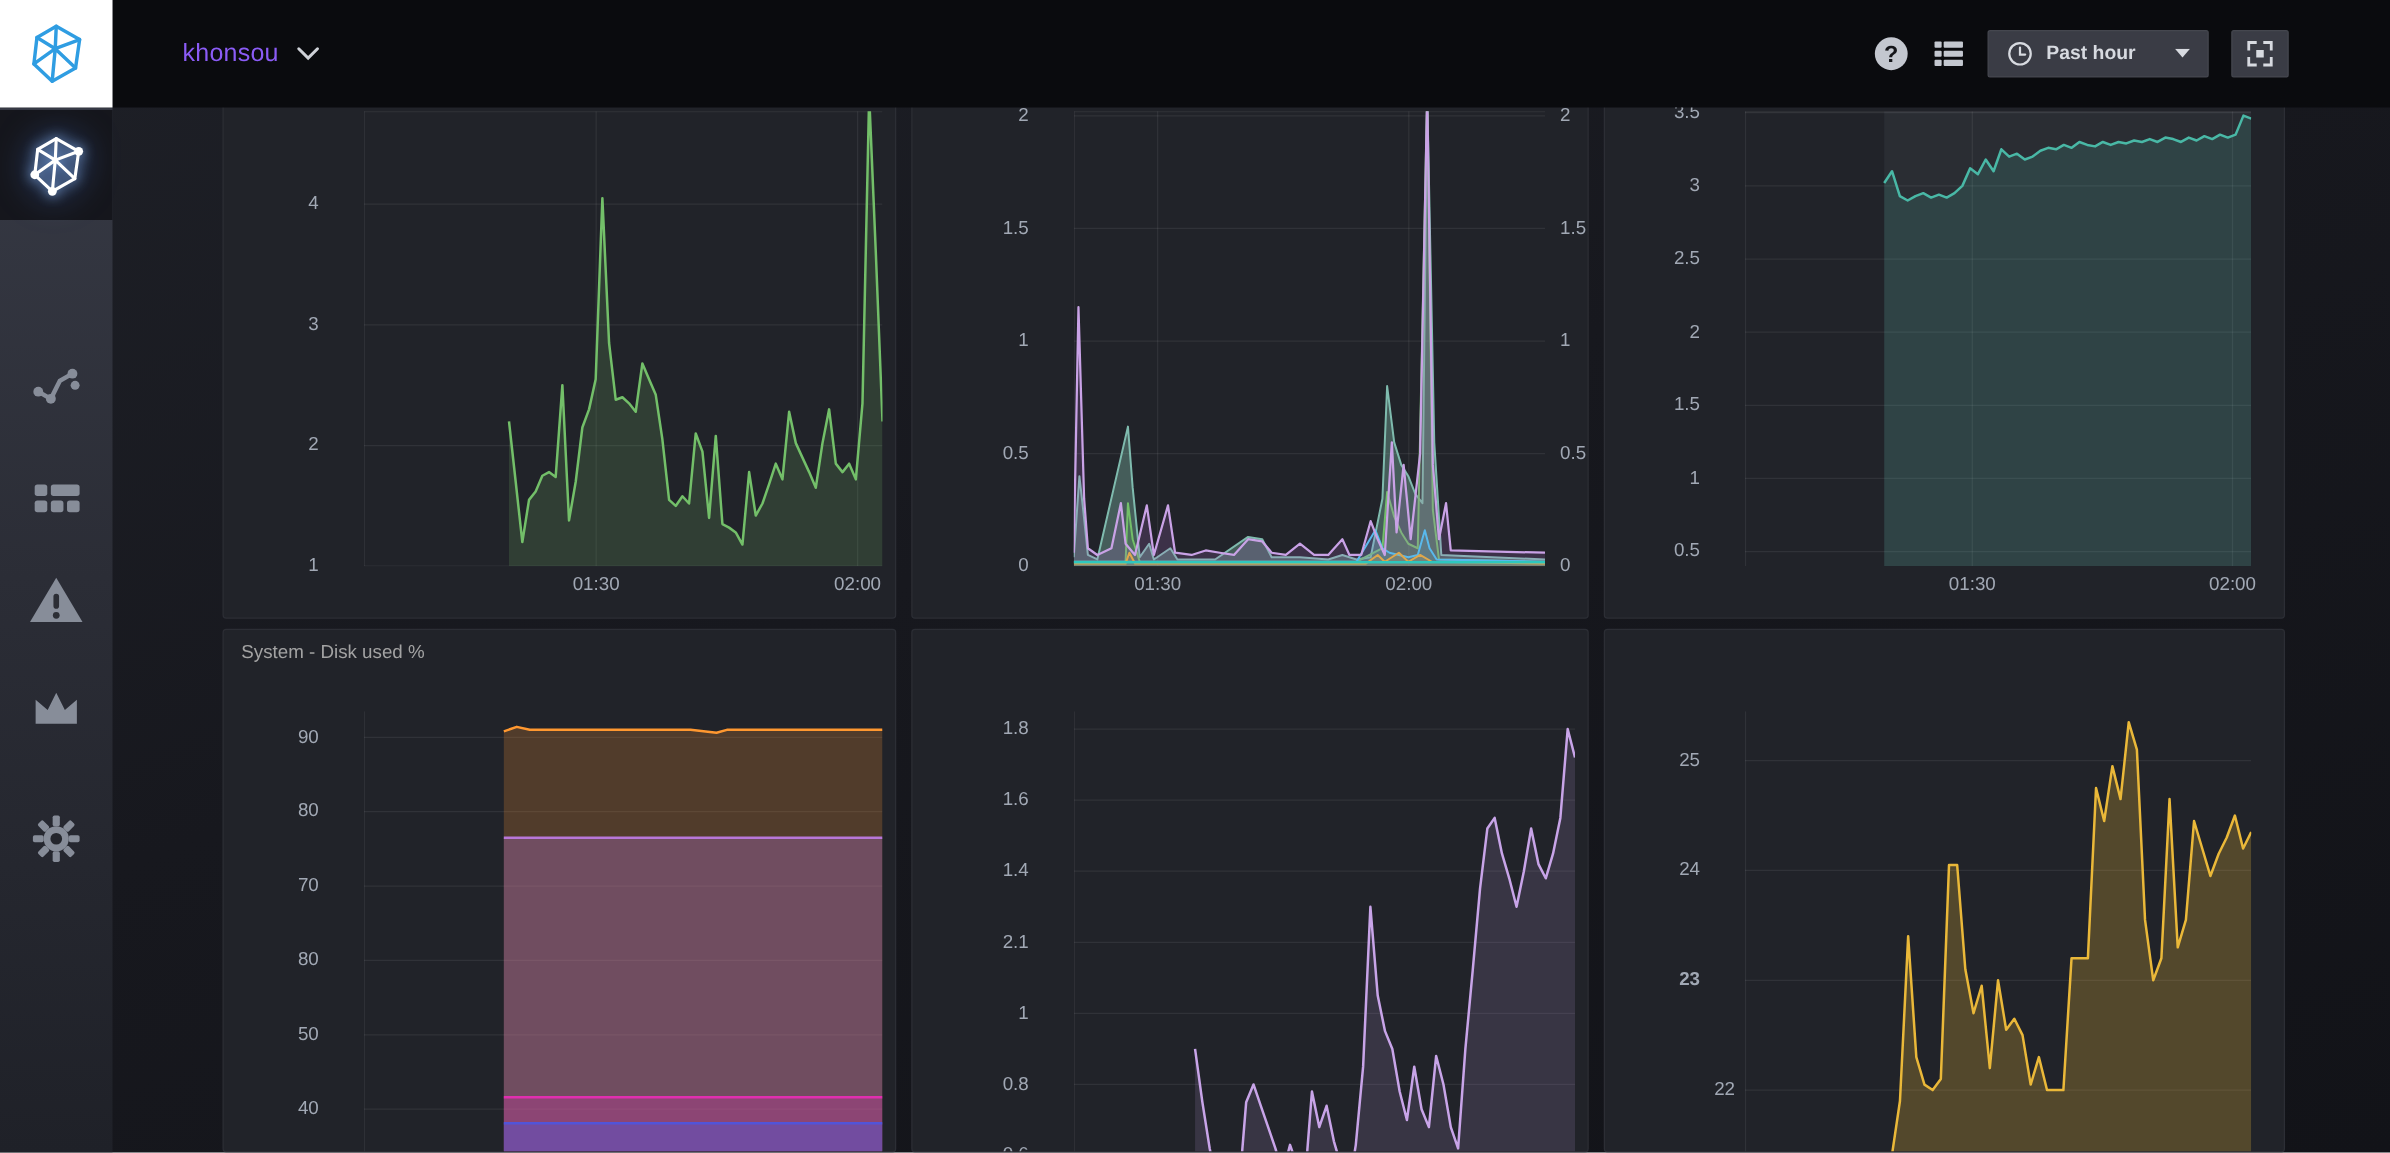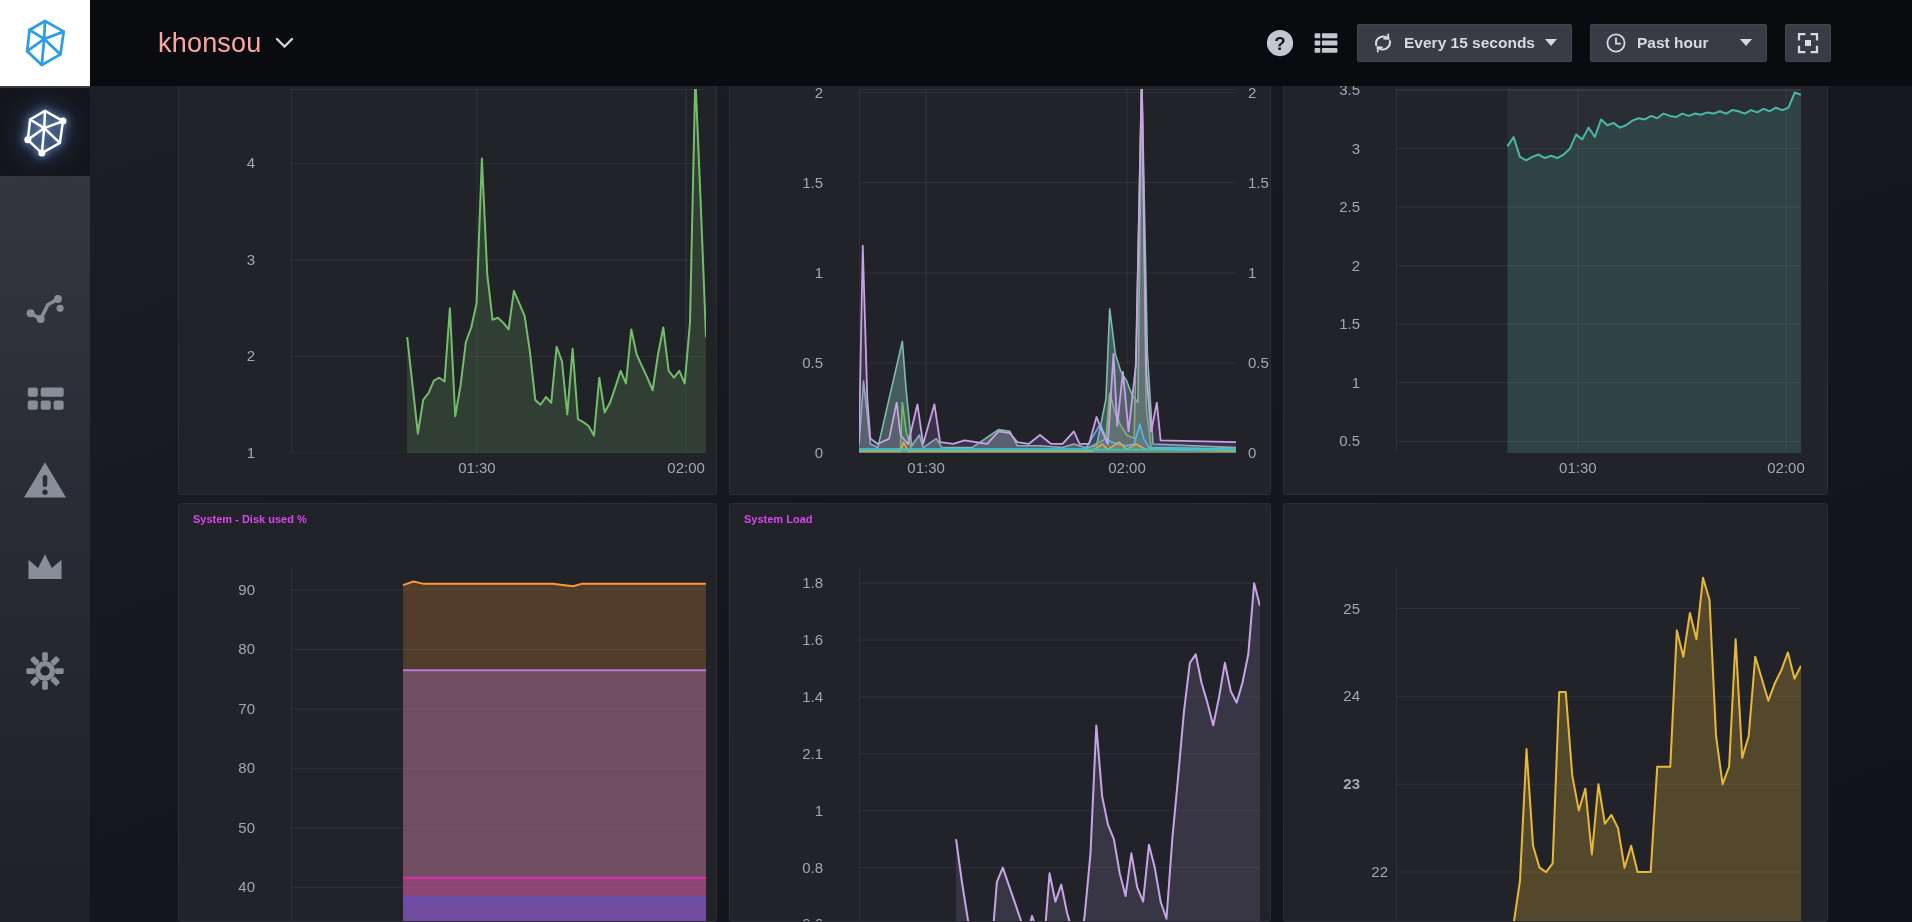--- a/index.html
+++ b/index.html
@@ -8,39 +8,39 @@
     background:linear-gradient(160deg,#1e2027 0%,#17181e 45%,#121318 100%);
     font-family:"Liberation Sans","DejaVu Sans",sans-serif;
     -webkit-font-smoothing:antialiased;
   }
   
   .brand{position:absolute;left:0;top:0;width:90px;height:86px;background:#ffffff;
     display:flex;align-items:center;justify-content:center;z-index:12;}
   .header{position:absolute;left:90px;top:0;right:0;height:86px;background:#0a0b0e;
     display:flex;align-items:center;z-index:11;}
   .dash-picker{display:flex;align-items:center;gap:14px;margin-left:56px;cursor:pointer;}
-  .dash-title{color:#fca5a5;font-size:27px;font-weight:500;letter-spacing:.2px;margin-left:12px;}
+  .dash-title{color:#8b5cf6;font-size:20px;font-weight:500;letter-spacing:.2px;}
   .header-right{margin-left:auto;display:flex;align-items:center;gap:18px;padding-right:81px;}
   .hbtn{display:flex;align-items:center;gap:10px;background:#3a3c45;border:1px solid #45474f;
     border-radius:2px;height:38px;padding:0 14px;color:#d7dae0;font-size:15.5px;font-weight:700;
     font-family:inherit;cursor:pointer;}
   .hbtn svg{flex:0 0 auto;}
   .icon-plain{display:flex;align-items:center;justify-content:center;cursor:pointer;}
   
   .sidebar{position:absolute;left:0;top:86px;width:90px;bottom:0;z-index:10;
     background:linear-gradient(180deg,#363944 0%,#2b2d36 45%,#1f2128 100%);}
   .nav-item{position:absolute;left:0;width:90px;height:60px;display:flex;align-items:center;
     justify-content:center;cursor:pointer;}
   .nav-item.active-block{height:88px;background:#15161c;}
   .glow{filter:drop-shadow(0 0 5px rgba(150,195,255,.95)) drop-shadow(0 0 13px rgba(80,140,255,.55));}
   
   .panel{position:absolute;background:#212329;border:1px solid #2c2e35;border-radius:3px;
     overflow:hidden;box-sizing:border-box;}
-  .panel-title{position:absolute;left:0;right:0;top:9px;padding-left:14px;color:#d946ef;
-    font-size:11px;font-weight:700;cursor:pointer;}
+  .panel-title{position:absolute;left:0;right:0;top:9px;padding-left:14px;color:#a3a3a3;
+    font-size:15px;font-weight:400;cursor:pointer;}
   .plot{position:absolute;}
   .plot svg{position:absolute;left:0;top:0;width:100%;height:100%;display:block;}
   .ytick,.xtick{position:absolute;color:#a1a8b4;font-size:15px;line-height:18px;}
   .ytick{text-align:right;}
   .ytick.raxis{text-align:left;}
   .xtick{width:64px;text-align:center;}
 </style>
 </head>
 <body>
 
@@ -68,32 +68,20 @@
     <span class="icon-plain">
       <svg width="26" height="26" viewBox="0 0 32 32" fill="#c3c7cf">
           <rect x="2" y="4" width="7" height="6" rx="1"></rect>
           <rect x="11" y="4" width="19" height="6" rx="1"></rect>
           <rect x="2" y="13" width="7" height="6" rx="1"></rect>
           <rect x="11" y="13" width="19" height="6" rx="1"></rect>
           <rect x="2" y="22" width="7" height="6" rx="1"></rect>
           <rect x="11" y="22" width="19" height="6" rx="1"></rect>
         </svg>
     </span>
-    <button class="hbtn">
-      <svg width="22" height="22" viewBox="0 0 32 32" fill="none" stroke="#d7dae0" stroke-width="3" stroke-linecap="round">
-        <path d="M6 19 a10.5 10.5 0 0 1 17.5 -9.5"></path>
-          <path d="M26 13 a10.5 10.5 0 0 1 -17.5 9.5"></path>
-        <path d="M23.5 3.5 L24 10 L17.5 9.5" stroke-width="2.6"></path>
-          <path d="M8.5 28.5 L8 22 L14.5 22.5" stroke-width="2.6"></path>
-      </svg>
-      <span>Every 15 seconds</span>
-      <svg width="12" height="8" viewBox="0 0 12 8" fill="#d7dae0">
-          <polygon points="0,0 12,0 6,7"></polygon>
-        </svg>
-    </button>
     <button class="hbtn" style="width:177px;justify-content:flex-start;">
       <svg width="22" height="22" viewBox="0 0 32 32" fill="none" stroke="#d7dae0" stroke-width="2.6" stroke-linecap="round">
         <circle cx="16" cy="16" r="12.5"></circle>
           <path d="M16 9 V17 H22"></path>
       </svg>
       <span>Past hour</span>
       <svg width="12" height="8" viewBox="0 0 12 8" fill="#d7dae0" style="margin-left:auto;">
           <polygon points="0,0 12,0 6,7"></polygon>
         </svg>
     </button>
@@ -276,21 +264,20 @@
           <polygon points="270.0,285.7 1000.0,285.7 1000.0,1000 270.0,1000" fill="rgba(184,119,217,0.30)" stroke="none"></polygon>
           <polyline points="270.0,285.7 1000.0,285.7" fill="none" stroke="#B877D9" stroke-width="2" vector-effect="non-scaling-stroke" stroke-linejoin="round"></polyline>
           <polygon points="270.0,872.3 1000.0,872.3 1000.0,1000 270.0,1000" fill="rgba(224,47,176,0.25)" stroke="none"></polygon>
           <polyline points="270.0,872.3 1000.0,872.3" fill="none" stroke="#E02FB0" stroke-width="2" vector-effect="non-scaling-stroke" stroke-linejoin="round"></polyline>
           <polygon points="270.0,931.1 1000.0,931.1 1000.0,1000 270.0,1000" fill="rgba(82,84,216,0.45)" stroke="none"></polygon>
           <polyline points="270.0,931.1 1000.0,931.1" fill="none" stroke="#5254D8" stroke-width="2" vector-effect="non-scaling-stroke" stroke-linejoin="round"></polyline>
         </svg>
       </div>
     </div>
     <div class="panel" style="left: 729px; top: 503px; width: 542px; height: 419px;">
-      <div class="panel-title">System Load</div>
       <div class="ytick" style="left: 0px; width: 93px; top: 70.2169px;">1.8</div>
       <div class="ytick" style="left: 0px; width: 93px; top: 127.084px;">1.6</div>
       <div class="ytick" style="left: 0px; width: 93px; top: 183.952px;">1.4</div>
       <div class="ytick" style="left: 0px; width: 93px; top: 240.819px;">2.1</div>
       <div class="ytick" style="left: 0px; width: 93px; top: 297.687px;">1</div>
       <div class="ytick" style="left: 0px; width: 93px; top: 354.554px;">0.8</div>
       <div class="ytick" style="left: 0px; width: 93px; top: 411.422px;">0.6</div>
       <div class="plot" style="left: 129px; top: 65px; width: 401px; height: 354px;">
         <svg viewBox="0 0 1000 1000" preserveAspectRatio="none">
           <line x1="1" y1="0" x2="1" y2="1000" stroke="rgba(255,255,255,0.07)" vector-effect="non-scaling-stroke"></line>

